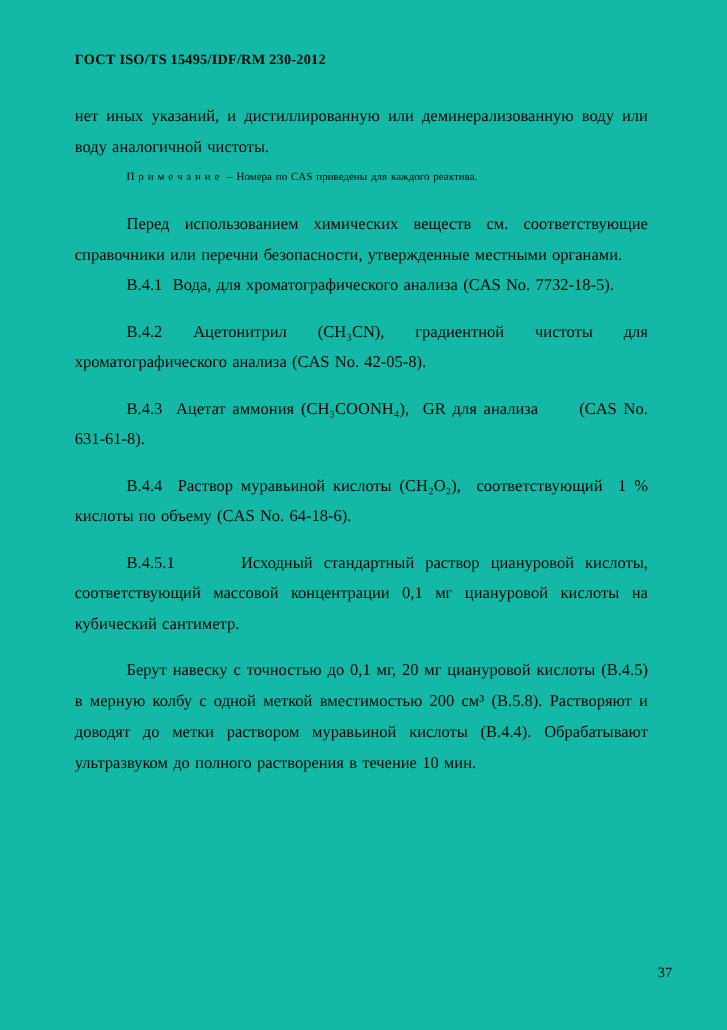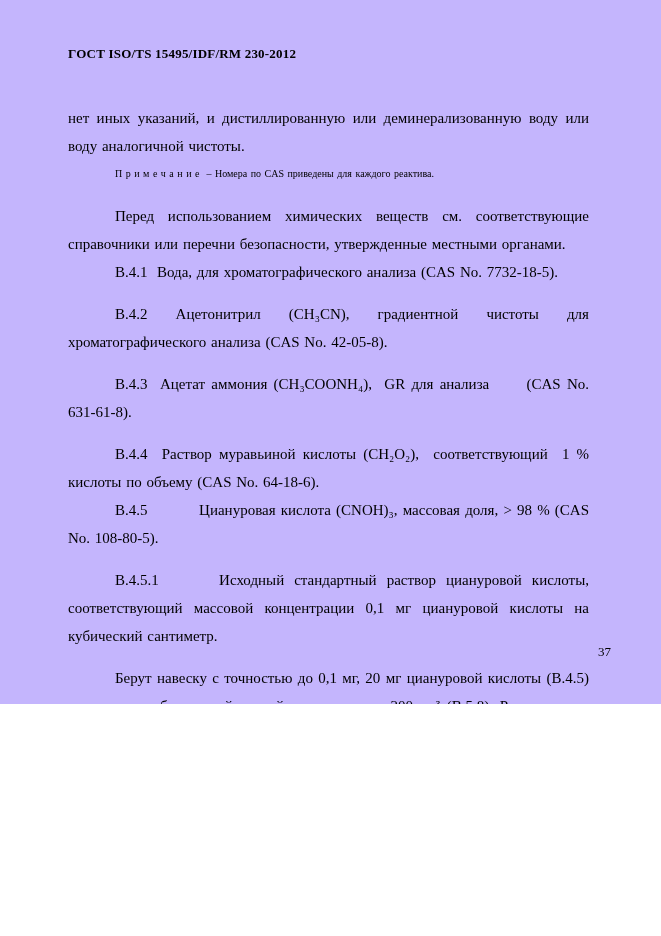--- a/index.html
+++ b/index.html
@@ -3,36 +3,36 @@
 <meta charset="utf-8">
 <style>
   * { box-sizing: border-box; }
   html, body {
     margin: 0;
     padding: 0;
     background: #ffffff;
   }
   .page {
     width: 661px;
-    height: 704px;
-    background: #c4b5fd;
+    height: 936px;
+    background: #14b8a6;
     position: relative;
     font-family: "Liberation Serif", "DejaVu Serif", serif;
     color: #000000;
     padding: 46px 72px 0 68px;
     overflow: hidden;
   }
   .doc-header {
     font-weight: bold;
     font-size: 13px;
     letter-spacing: 0.2px;
     line-height: 16px;
   }
   .content {
-    margin-top: 42px;
+    margin-top: 30px;
     font-size: 15px;
     line-height: 28px;
   }
   .para {
     margin: 0;
     text-align: justify;
     text-indent: 47px;
     word-spacing: 1px;
   }
   .para.first {
@@ -68,21 +68,20 @@
 
     <p class="para">В.4.1&nbsp; Вода, для хроматографического анализа (CAS No. 7732-18-5).</p>
 
     <p class="para gap">В.4.2 Ацетонитрил (CH₃CN), градиентной чистоты для хроматографического анализа (CAS No. 42-05-8).</p>
 
     <p class="para gap">В.4.3&nbsp; Ацетат аммония (CH₃COONH₄),&nbsp; GR для анализа&nbsp;&nbsp;&nbsp;&nbsp;&nbsp; (CAS No. 631-61-8).</p>
 
     <p class="para gap">В.4.4&nbsp; Раствор муравьиной кислоты (CH₂O₂),&nbsp; соответствующий&nbsp; 1&nbsp;% кислоты по объему (CAS No. 64-18-6).</p>
 
 
-    <p class="para">В.4.5&nbsp;&nbsp;&nbsp;&nbsp;&nbsp;&nbsp;&nbsp;&nbsp;&nbsp; Циануровая кислота (CNOH)₃, массовая доля, &gt; 98&nbsp;% (CAS No. 108-80-5).</p>
 
     <p class="para gap">В.4.5.1&nbsp;&nbsp;&nbsp;&nbsp;&nbsp; Исходный стандартный раствор циануровой кислоты, соответствующий массовой концентрации 0,1&nbsp;мг циануровой кислоты на кубический сантиметр.</p>
 
     <p class="para gap">Берут навеску с точностью до 0,1&nbsp;мг, 20&nbsp;мг циануровой кислоты (В.4.5) в мерную колбу с одной меткой вместимостью 200&nbsp;см³ (В.5.8). Растворяют и доводят до метки раствором муравьиной кислоты (В.4.4). Обрабатывают ультразвуком до полного растворения в течение 10 мин.</p>
 
 
   </div>
 
   <div class="page-number">37</div>
 

